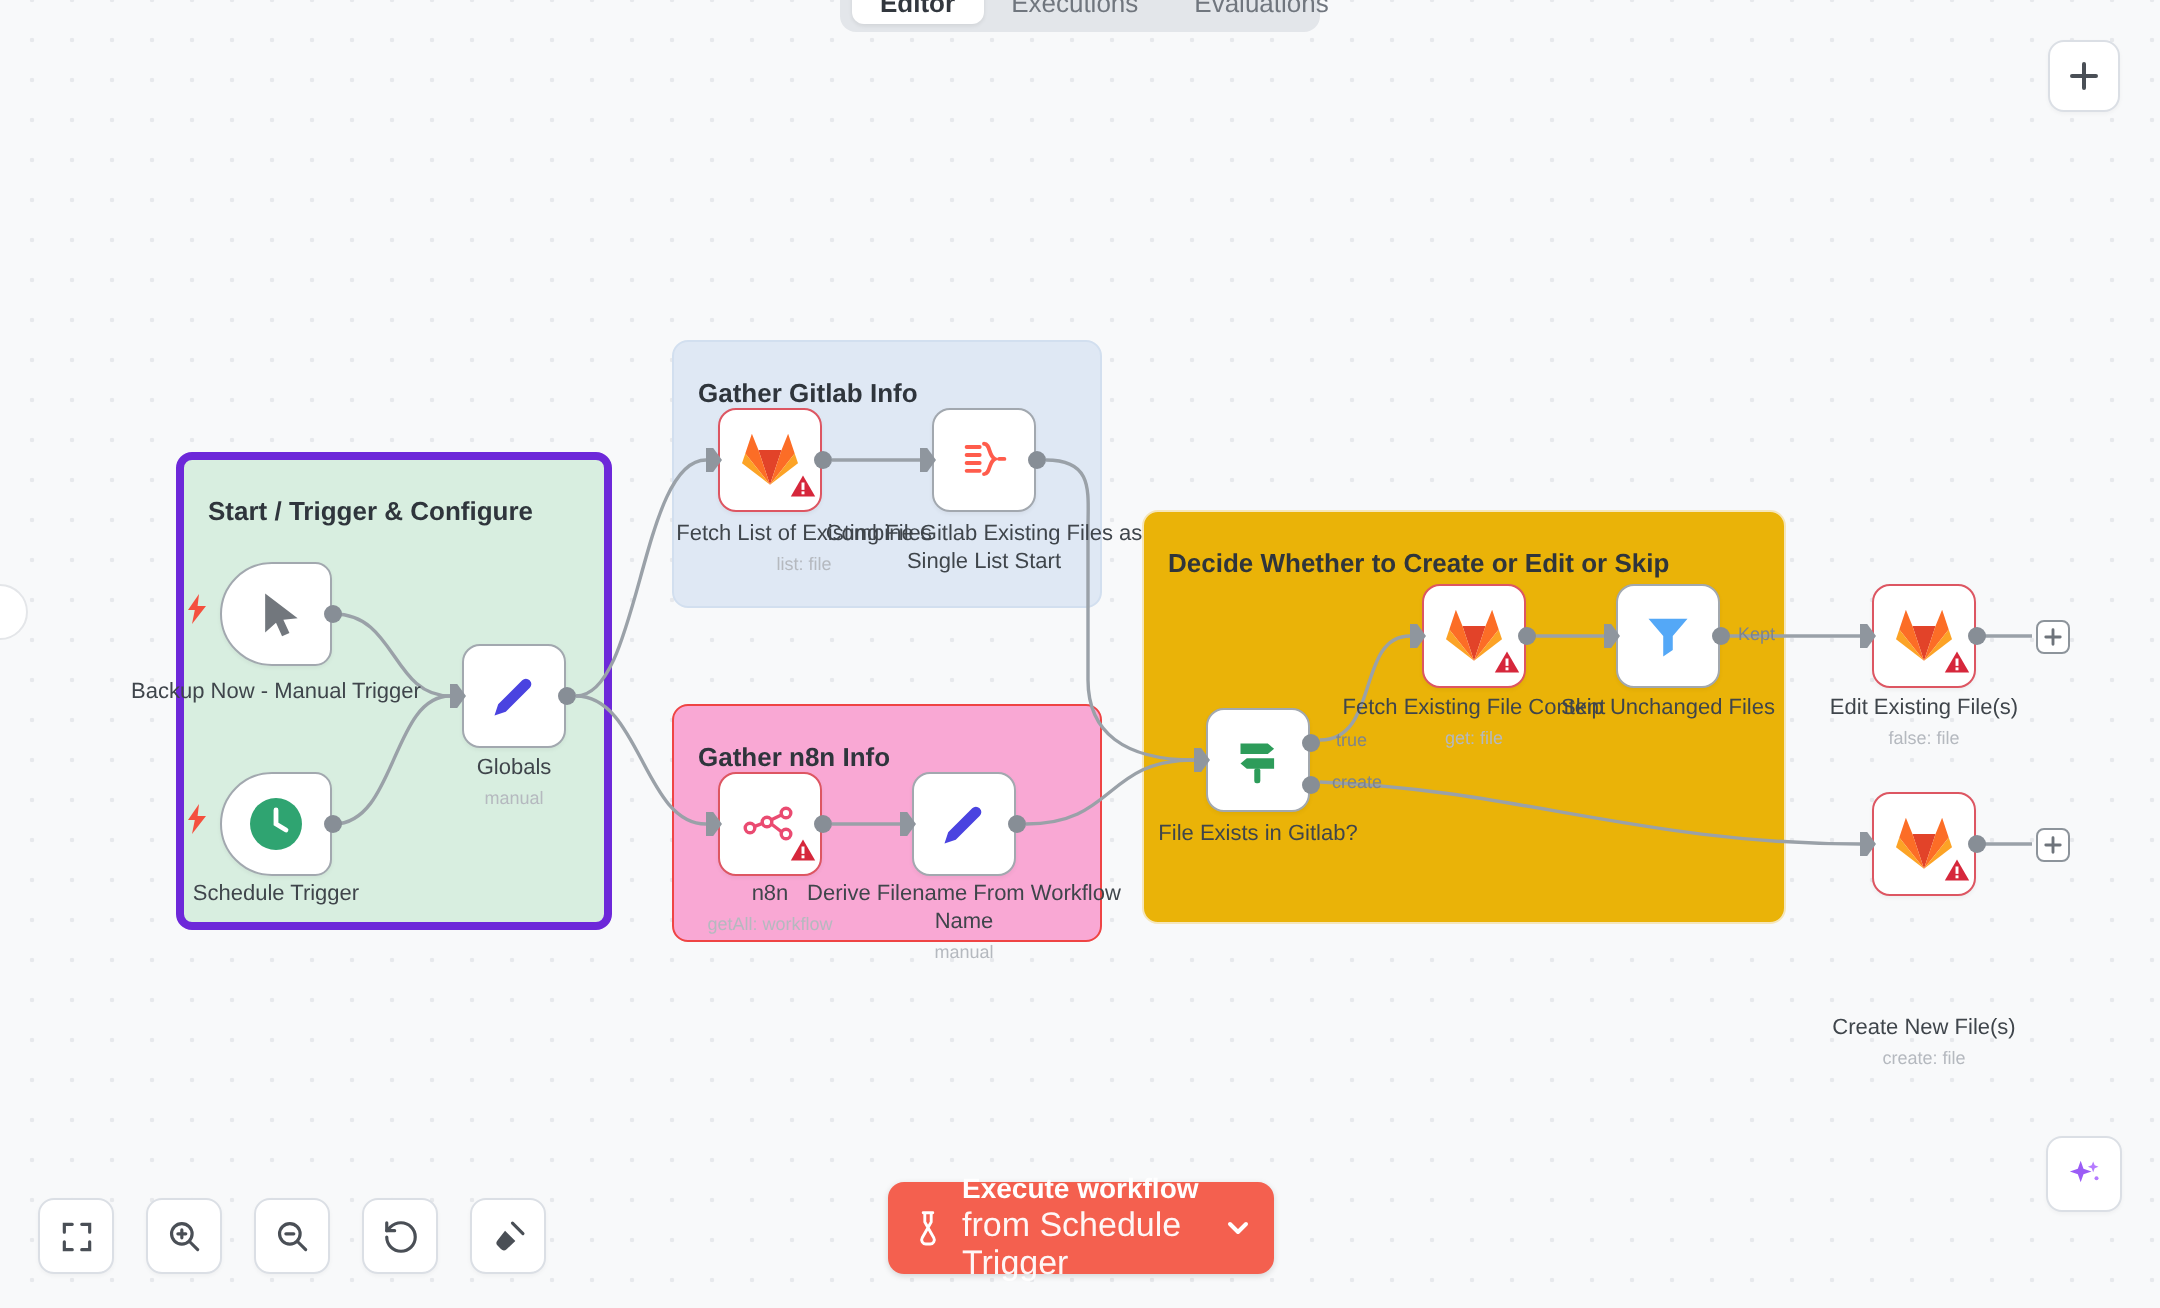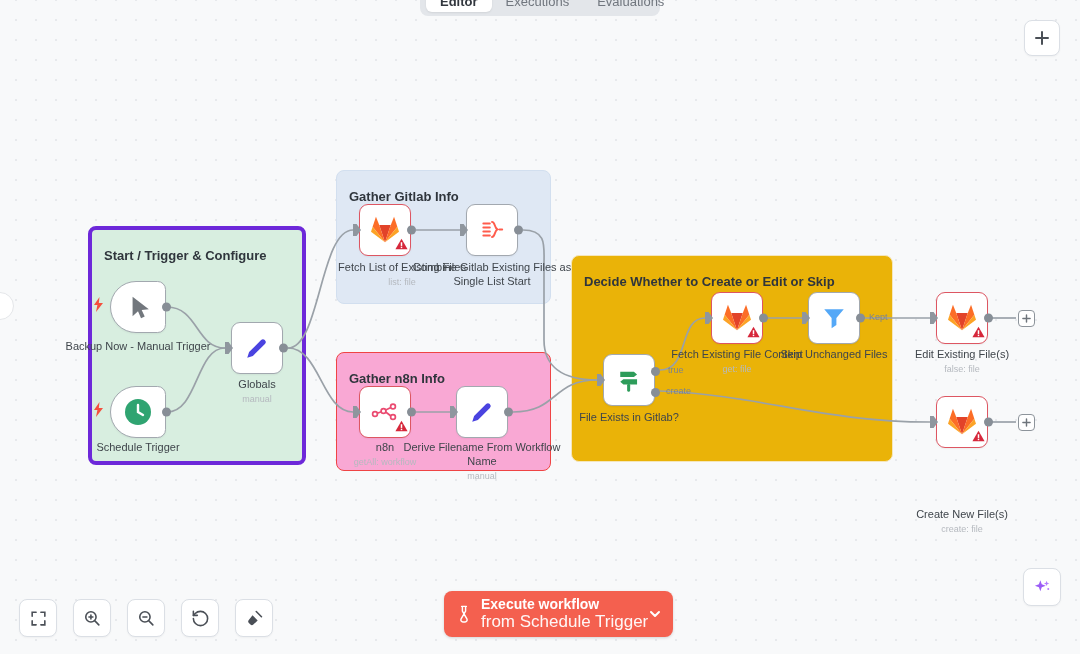--- a/index.html
+++ b/index.html
@@ -47,21 +47,21 @@
   .bolt{position:absolute;z-index:3;}
   .nlabelbox{position:absolute;width:160px;text-align:center;z-index:3;}
   .nlabel{font-size:11px;color:#3f454b;line-height:1.25;}
   .nsub{font-size:9px;color:#b5b9bf;margin-top:2px;}
   
   .plus-sm{width:17px;height:17px;border:1.4px solid #8d949b;border-radius:4px;background:#fff;
     position:absolute;z-index:3;display:flex;align-items:center;justify-content:center;cursor:pointer;box-sizing:border-box;}
   
   .toolbtn{width:36px;height:36px;top:599px;}
   
-  .execbtn{position:absolute;left:444px;top:591px;width:229px;height:46px;background:#f4604f;
+  .execbtn{position:absolute;left:444px;top:591px;width:193px;height:46px;background:#f4604f;
     border-radius:8px;display:flex;align-items:center;padding:0 12px;box-sizing:border-box;
     cursor:pointer;z-index:10;box-shadow:0 1px 3px rgba(0,0,0,.15);}
   .exec-text{margin-left:9px;color:#fff;flex:1;}
   .exec-title{font-size:14px;font-weight:700;line-height:1.15;}
   .exec-sub{font-size:17px;font-weight:400;opacity:.95;line-height:1.15;}
   
   .edgehandle{position:absolute;left:-14px;top:292px;width:26px;height:26px;border-radius:50%;
     background:#fff;border:1px solid #e4e6e9;z-index:5;}
 </style>
 </head>

